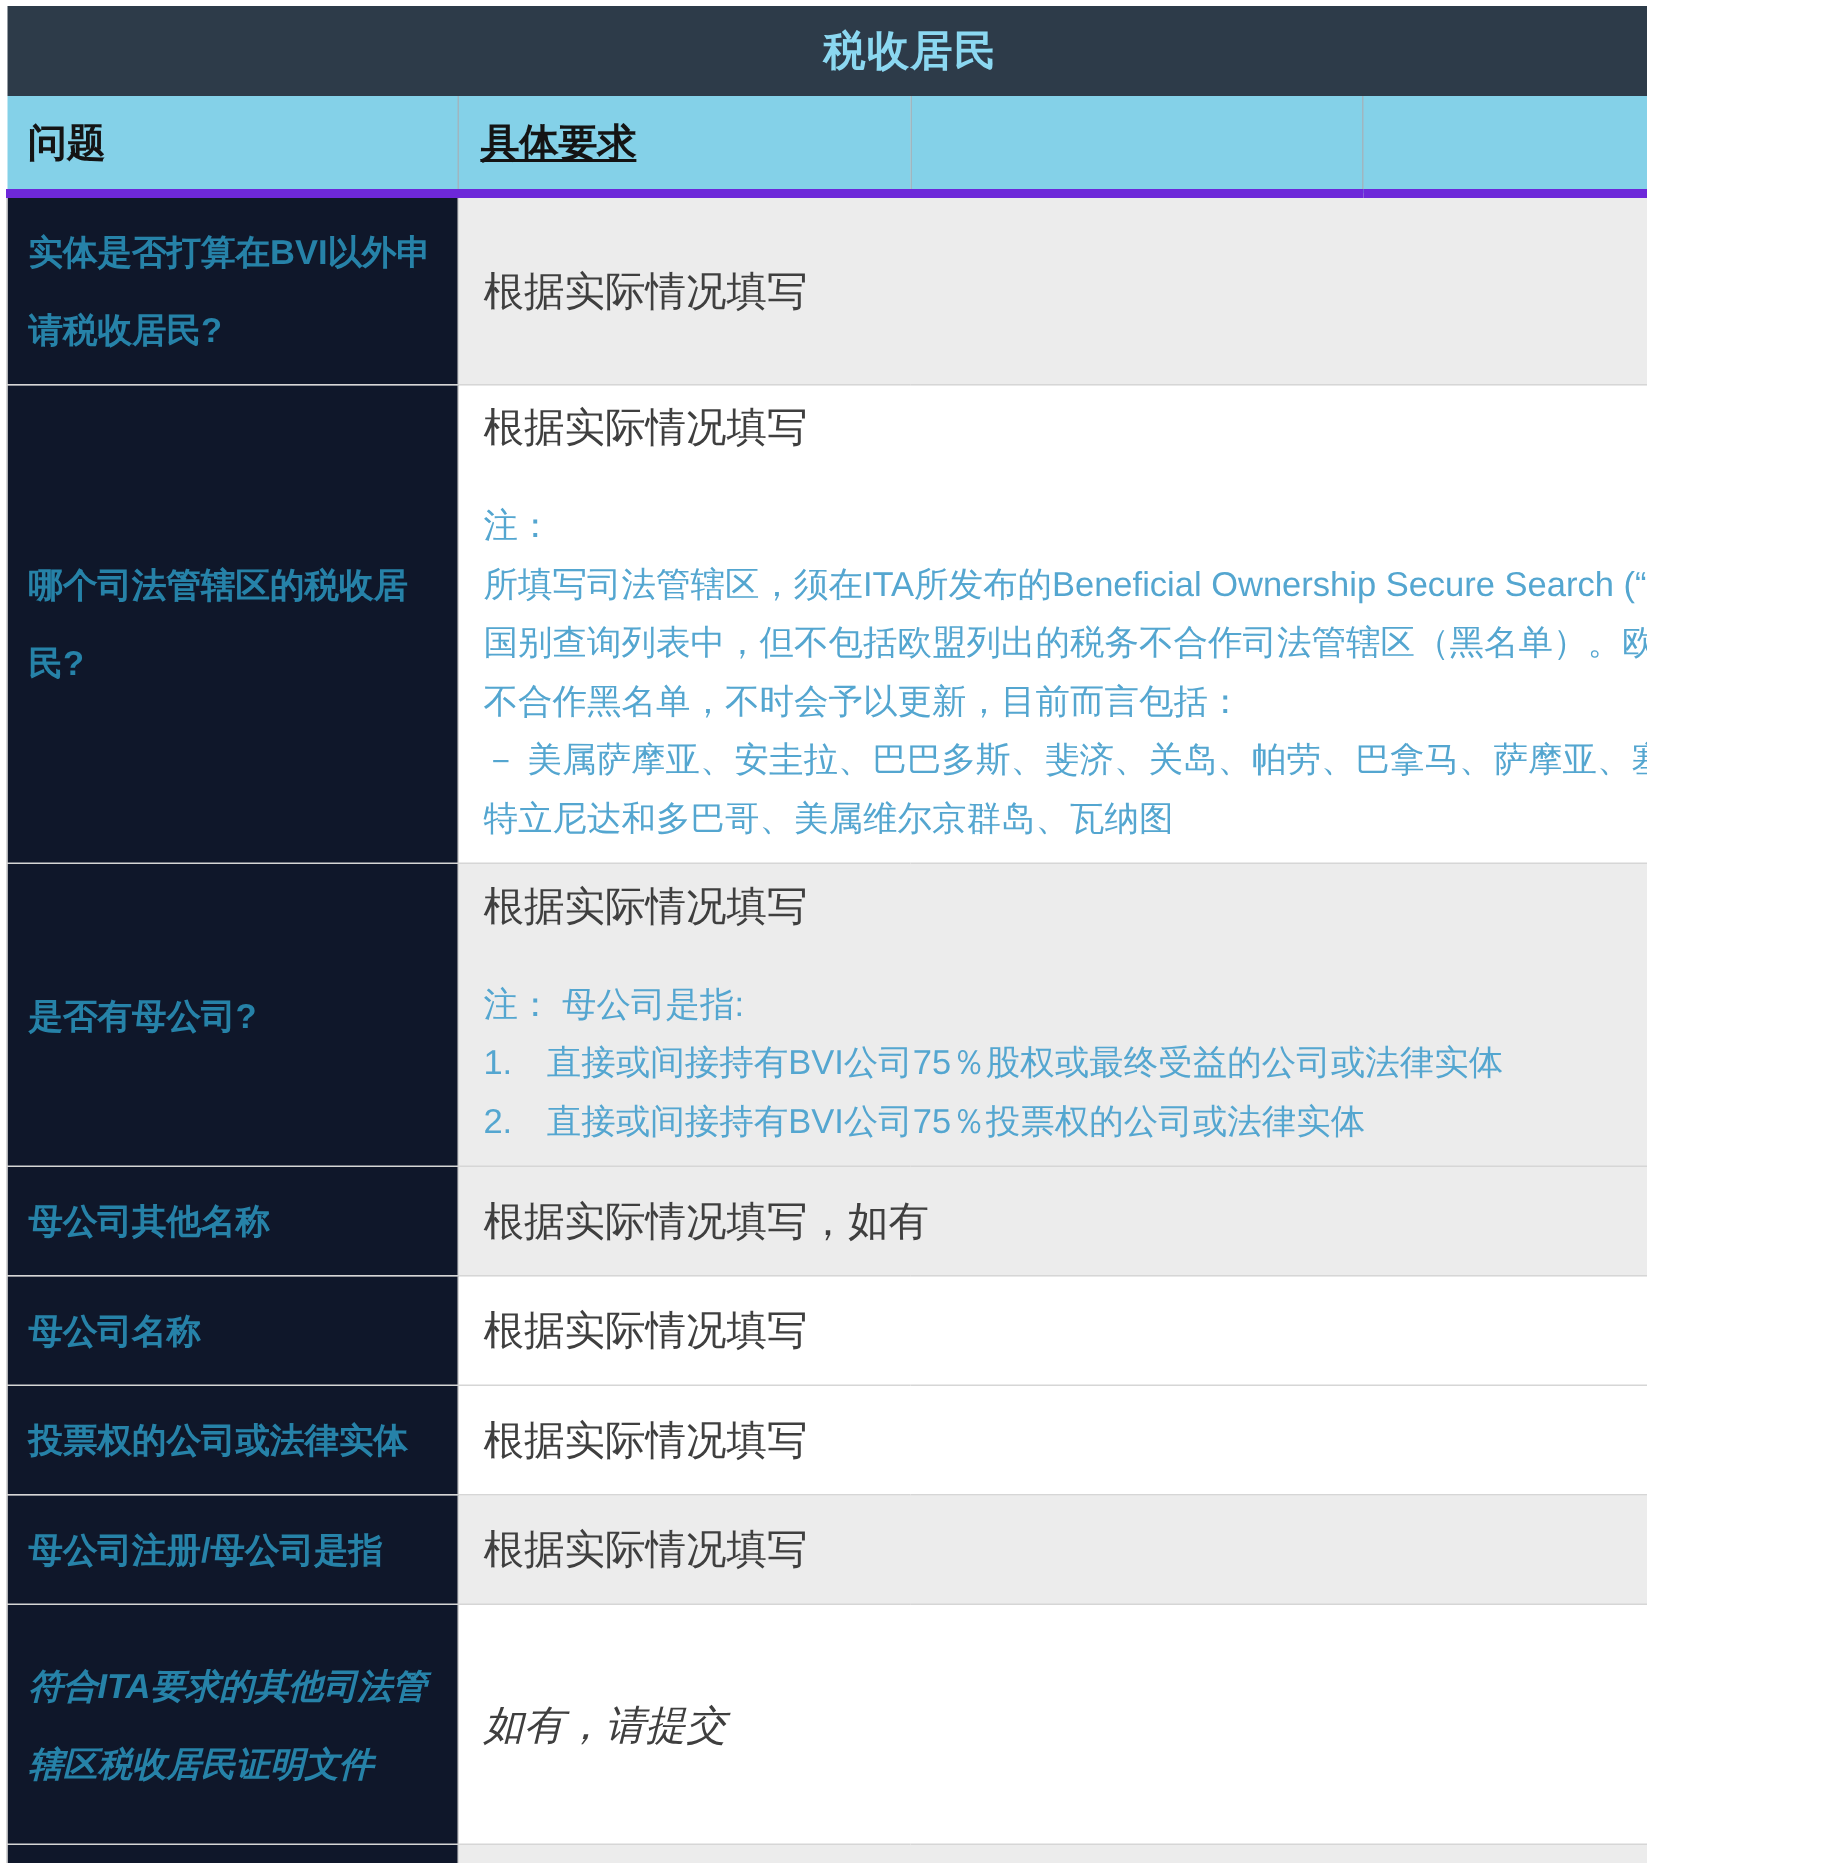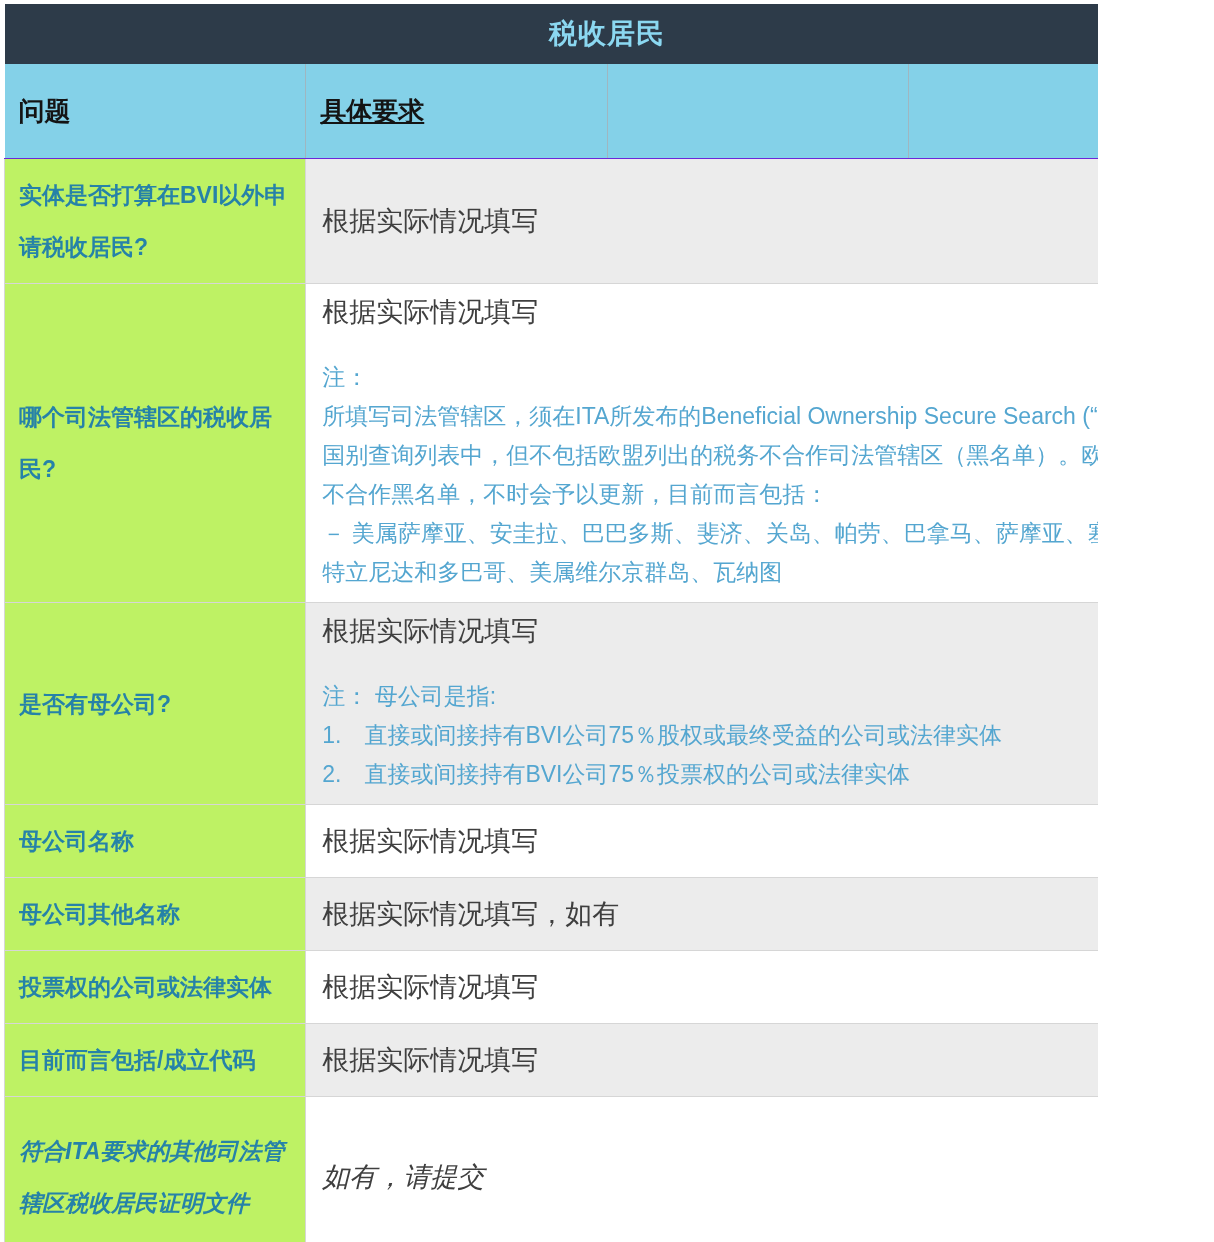--- a/index.html
+++ b/index.html
@@ -35,37 +35,37 @@
     letter-spacing: 1px;
   }
   tr.cols-row th {
     height: 62px;
     background: #84d1e8;
     color: #141414;
     font-size: 26px;
     font-weight: bold;
     text-align: left;
     vertical-align: middle;
-    padding: 16px 14px;
-    border-bottom: 1px solid #6d28d9;
+    padding: 0 14px;
+    border-bottom: 6px solid #6d28d9;
     margin-top: 36px;
   }
   tr.cols-row th + th {
     border-left: 1px solid #9fb6c0;
     text-decoration: underline;
   }
   
   tbody td {
     border: 1px solid #d6d6d6;
     vertical-align: middle;
     padding: 10px 14px;
     box-sizing: border-box;
   }
   td.q-cell {
-    background: #bef264;
+    background: #0f172a;
     color: #2682a8;
     font-size: 23px;
     font-weight: bold;
     line-height: 52px;
   }
   td.a-cell {
     background: #ffffff;
     color: #3f3f3f;
     font-size: 26px;
     padding-left: 16px;
@@ -140,48 +140,48 @@
     </td>
     <td class="a-cell shaded" colspan="3">
       <div class="answer-text a">根据实际情况填写</div>
       <div class="note-text note">注： 母公司是指:
 1.　直接或间接持有BVI公司75％股权或最终受益的公司或法律实体
 2.　直接或间接持有BVI公司75％投票权的公司或法律实体</div>
     </td>
   </tr>
         <tr>
     <td class="q-cell">
+      <span class="q">母公司其他名称</span>
+    </td>
+    <td class="a-cell shaded" colspan="3">
+      <div class="answer-text a">根据实际情况填写，如有</div>
+
+    </td>
+  </tr>
+        <tr>
+    <td class="q-cell">
       <span class="q">母公司名称</span>
     </td>
     <td class="a-cell" colspan="3">
       <div class="answer-text a">根据实际情况填写</div>
 
     </td>
   </tr>
         <tr>
     <td class="q-cell">
-      <span class="q">母公司其他名称</span>
-    </td>
-    <td class="a-cell shaded" colspan="3">
-      <div class="answer-text a">根据实际情况填写，如有</div>
-
-    </td>
-  </tr>
-        <tr>
-    <td class="q-cell">
       <span class="q">投票权的公司或法律实体</span>
     </td>
     <td class="a-cell" colspan="3">
       <div class="answer-text a">根据实际情况填写</div>
 
     </td>
   </tr>
         <tr>
     <td class="q-cell">
-      <span class="q">目前而言包括/成立代码</span>
+      <span class="q">母公司注册/母公司是指</span>
     </td>
     <td class="a-cell shaded" colspan="3">
       <div class="answer-text a">根据实际情况填写</div>
 
     </td>
   </tr>
         <tr>
     <td class="q-cell">
       <span class="q">符合ITA要求的其他司法管辖区税收居民证明文件</span>
     </td>

